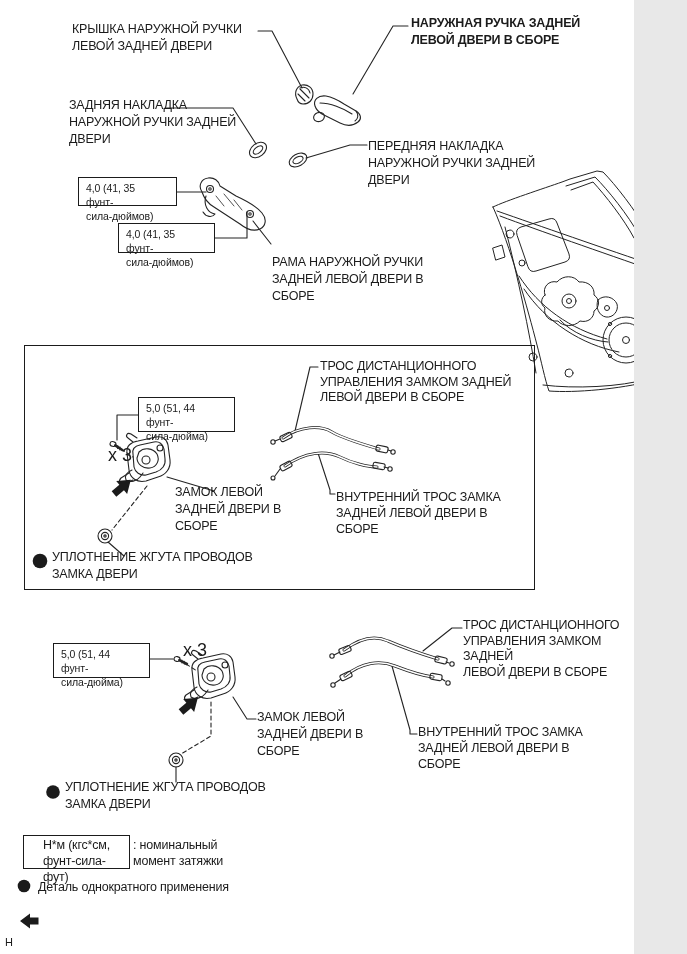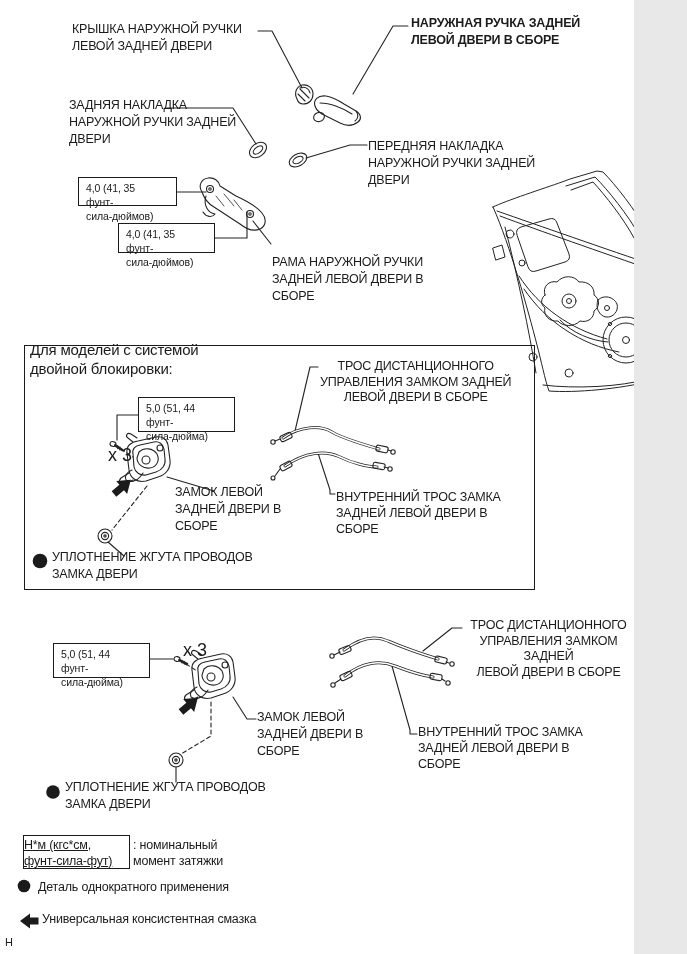--- a/index.html
+++ b/index.html
@@ -1,28 +1,28 @@
 <!DOCTYPE html>
 <html><head>
 <meta charset="utf-8">
 <style>
   html,body{margin:0;padding:0;background:#e8e8e8;}
   .page{position:relative;width:634px;height:954px;background:#ffffff;overflow:hidden;
         font-family:"Liberation Sans","DejaVu Sans",sans-serif;color:#1b1b1b;}
   svg.art{position:absolute;left:0;top:0;}
   .lbl{position:absolute;font-size:12.5px;line-height:17px;white-space:pre-line;letter-spacing:-0.2px;}
-  .lbl.tight{line-height:15.5px;text-align:center;}
+  .lbl.tight{line-height:15.5px;}
   .lbl.mid{line-height:16px;}
   .sect-title{position:absolute;font-size:15px;line-height:18.5px;white-space:pre-line;letter-spacing:-0.2px;}
   .tq{position:absolute;background:#fff;border:1.5px solid #1b1b1b;box-sizing:border-box;
       font-size:10.5px;line-height:14px;white-space:pre-line;padding:3px 12px 0 7px;letter-spacing:-0.1px;}
   .x3{position:absolute;font-size:18px;line-height:13px;}
   .frame-box{position:absolute;border:1.8px solid #1b1b1b;box-sizing:border-box;background:transparent;}
   .legend-units{position:absolute;background:#fff;border:1.5px solid #1b1b1b;box-sizing:border-box;
-      font-size:12.5px;line-height:16px;white-space:pre-line;padding:1px 0 0 0;letter-spacing:-0.2px;text-decoration:underline;}
+      font-size:12.5px;line-height:16px;white-space:pre-line;padding:1px 0 0 19px;letter-spacing:-0.2px;}
   .legend-note{position:absolute;font-size:12.5px;line-height:16px;white-space:pre-line;letter-spacing:-0.2px;}
   .footer-letter{position:absolute;font-size:11px;}
 </style>
 </head>
 <body>
 
 <div class="page">
 
   <svg class="art" width="687" height="954" viewBox="0 0 687 954">
     <defs>
@@ -221,22 +221,20 @@
 ДВЕРИ</div>
   <div class="lbl" style="left:272px;top:254px;">РАМА НАРУЖНОЙ РУЧКИ
 ЗАДНЕЙ ЛЕВОЙ ДВЕРИ В
 СБОРЕ</div>
 
   <div class="tq" style="left:78px;top:177px;width:99px;height:29px;">4,0 (41, 35 фунт-
 сила-дюймов)</div>
   <div class="tq" style="left:118px;top:223px;width:97px;height:30px;">4,0 (41, 35 фунт-
 сила-дюймов)</div>
 
-  <div class="sect-title" style="left:30px;top:341px;">Для моделей с системой
-двойной блокировки:</div>
   <div class="tq" style="left:138px;top:397px;width:97px;height:35px;">5,0 (51, 44 фунт-
 сила-дюйма)</div>
   <div class="x3" style="left:108px;top:449px;">x 3</div>
   <div class="lbl" style="left:175px;top:484px;">ЗАМОК ЛЕВОЙ
 ЗАДНЕЙ ДВЕРИ В
 СБОРЕ</div>
   <div class="lbl" style="left:52px;top:549px;">УПЛОТНЕНИЕ ЖГУТА ПРОВОДОВ
 ЗАМКА ДВЕРИ</div>
   <div class="lbl tight" style="left:320px;top:359px;">ТРОС ДИСТАНЦИОННОГО
 УПРАВЛЕНИЯ ЗАМКОМ ЗАДНЕЙ
@@ -258,16 +256,15 @@
 ЛЕВОЙ ДВЕРИ В СБОРЕ</div>
   <div class="lbl mid" style="left:418px;top:724px;">ВНУТРЕННИЙ ТРОС ЗАМКА
 ЗАДНЕЙ ЛЕВОЙ ДВЕРИ В
 СБОРЕ</div>
 
   <div class="legend-units" style="left:23px;top:835px;width:107px;height:34px;">Н*м (кгс*см,
 фунт-сила-фут)</div>
   <div class="legend-note" style="left:38px;top:879px;">Деталь однократного применения</div>
   <div class="legend-note" style="left:133px;top:837px;">: номинальный
 момент затяжки</div>
-  <div class="legend-note" style="left:42px;top:911px;">Универсальная консистентная смазка</div>
 
   <div class="footer-letter" style="left:5px;top:936px;">Н</div>
 </div>
 
 </body></html>

